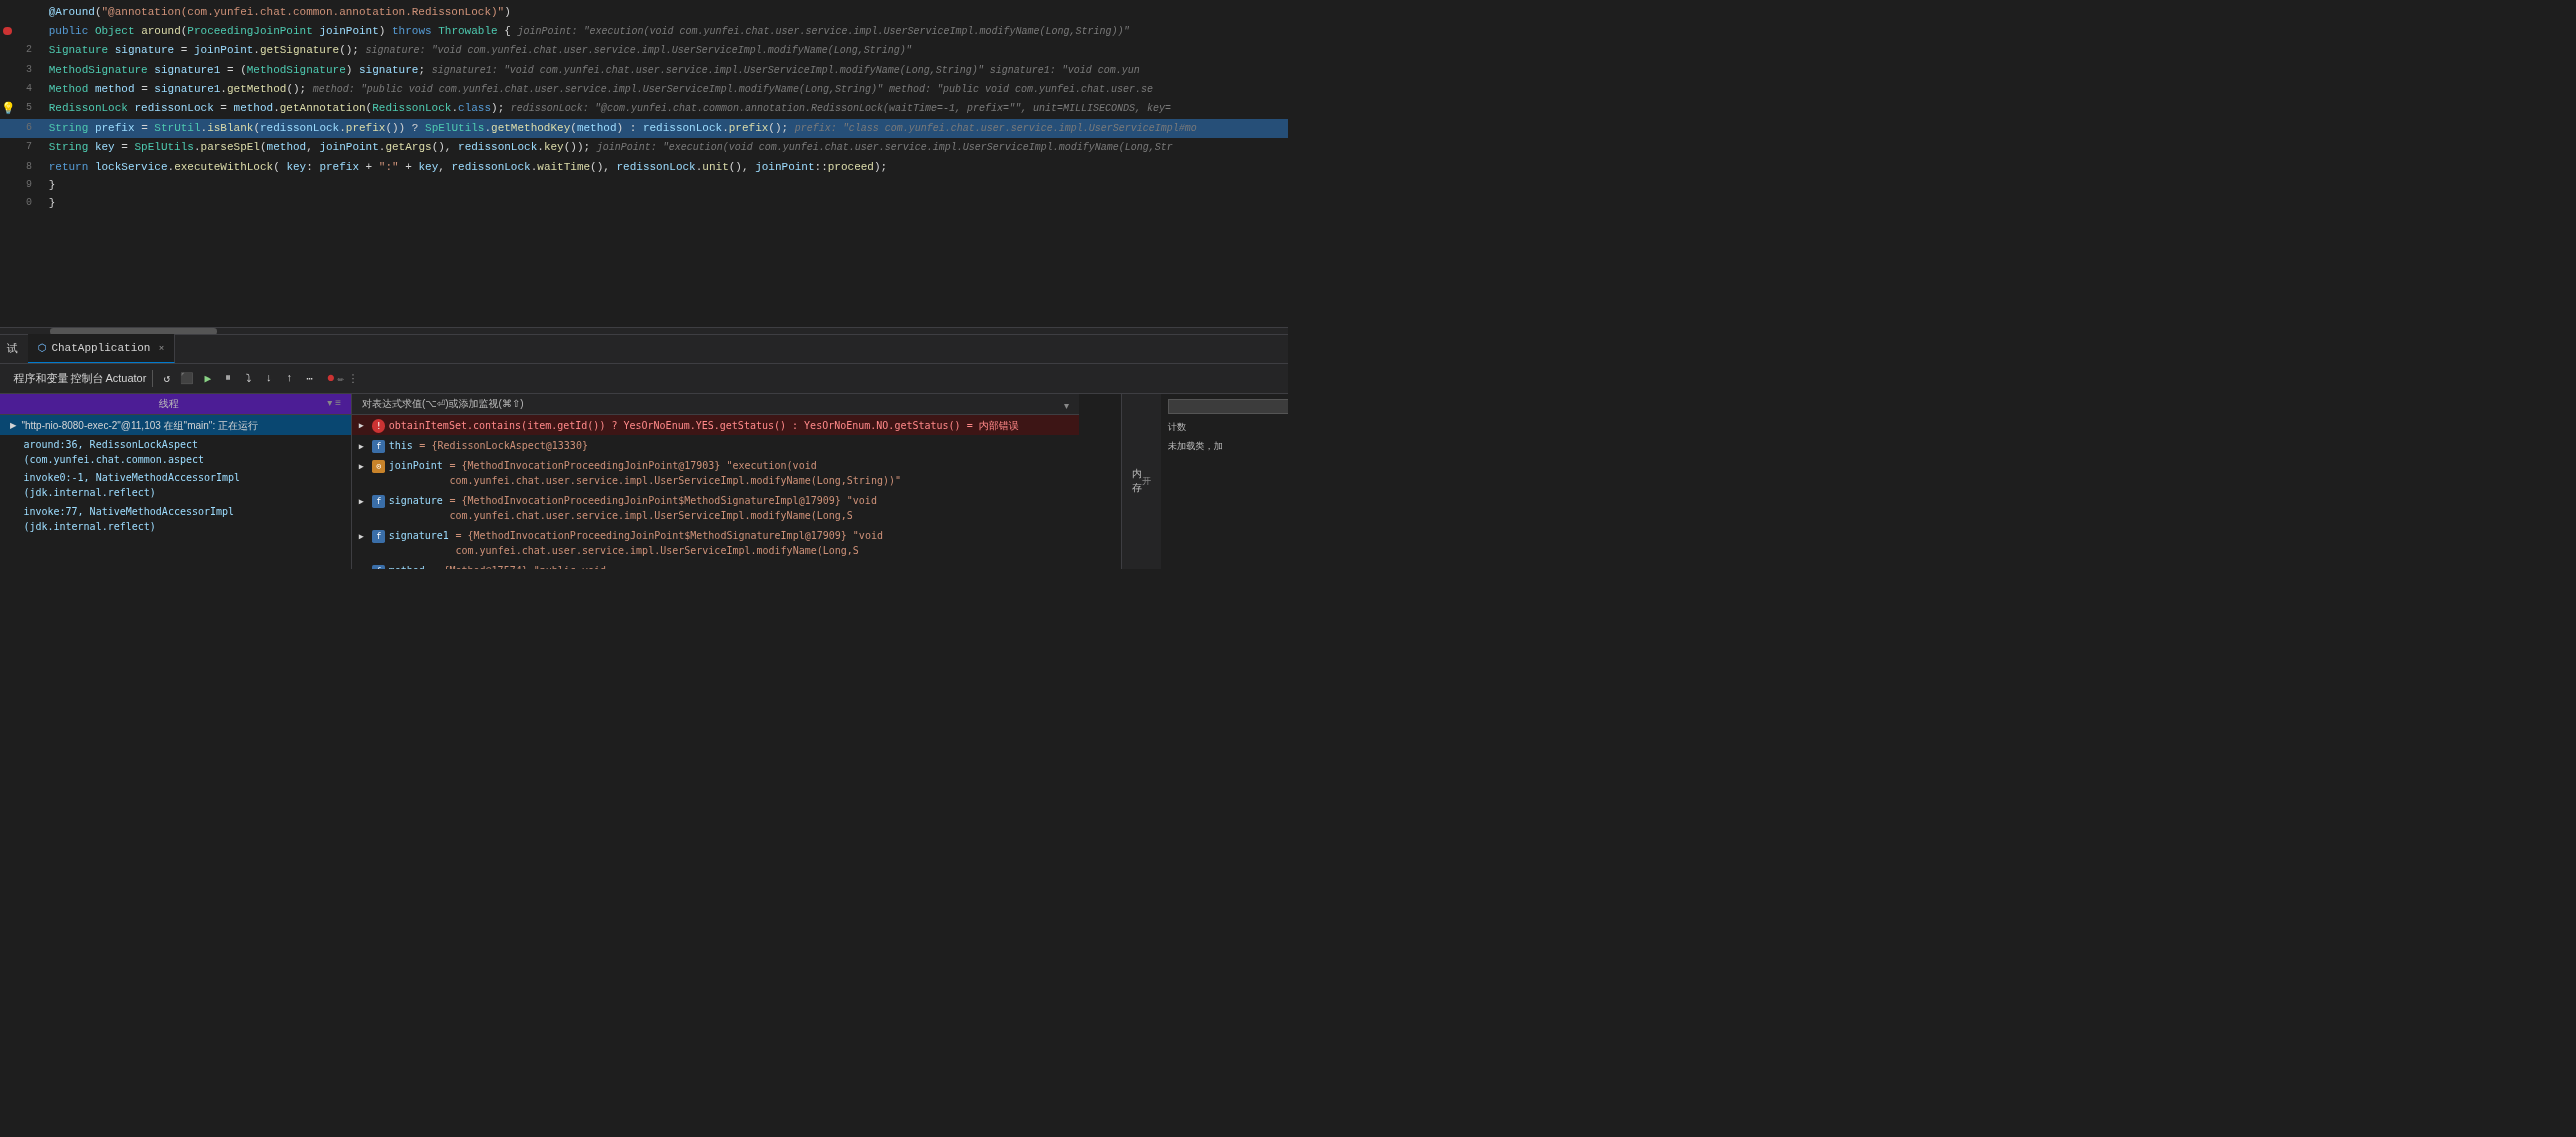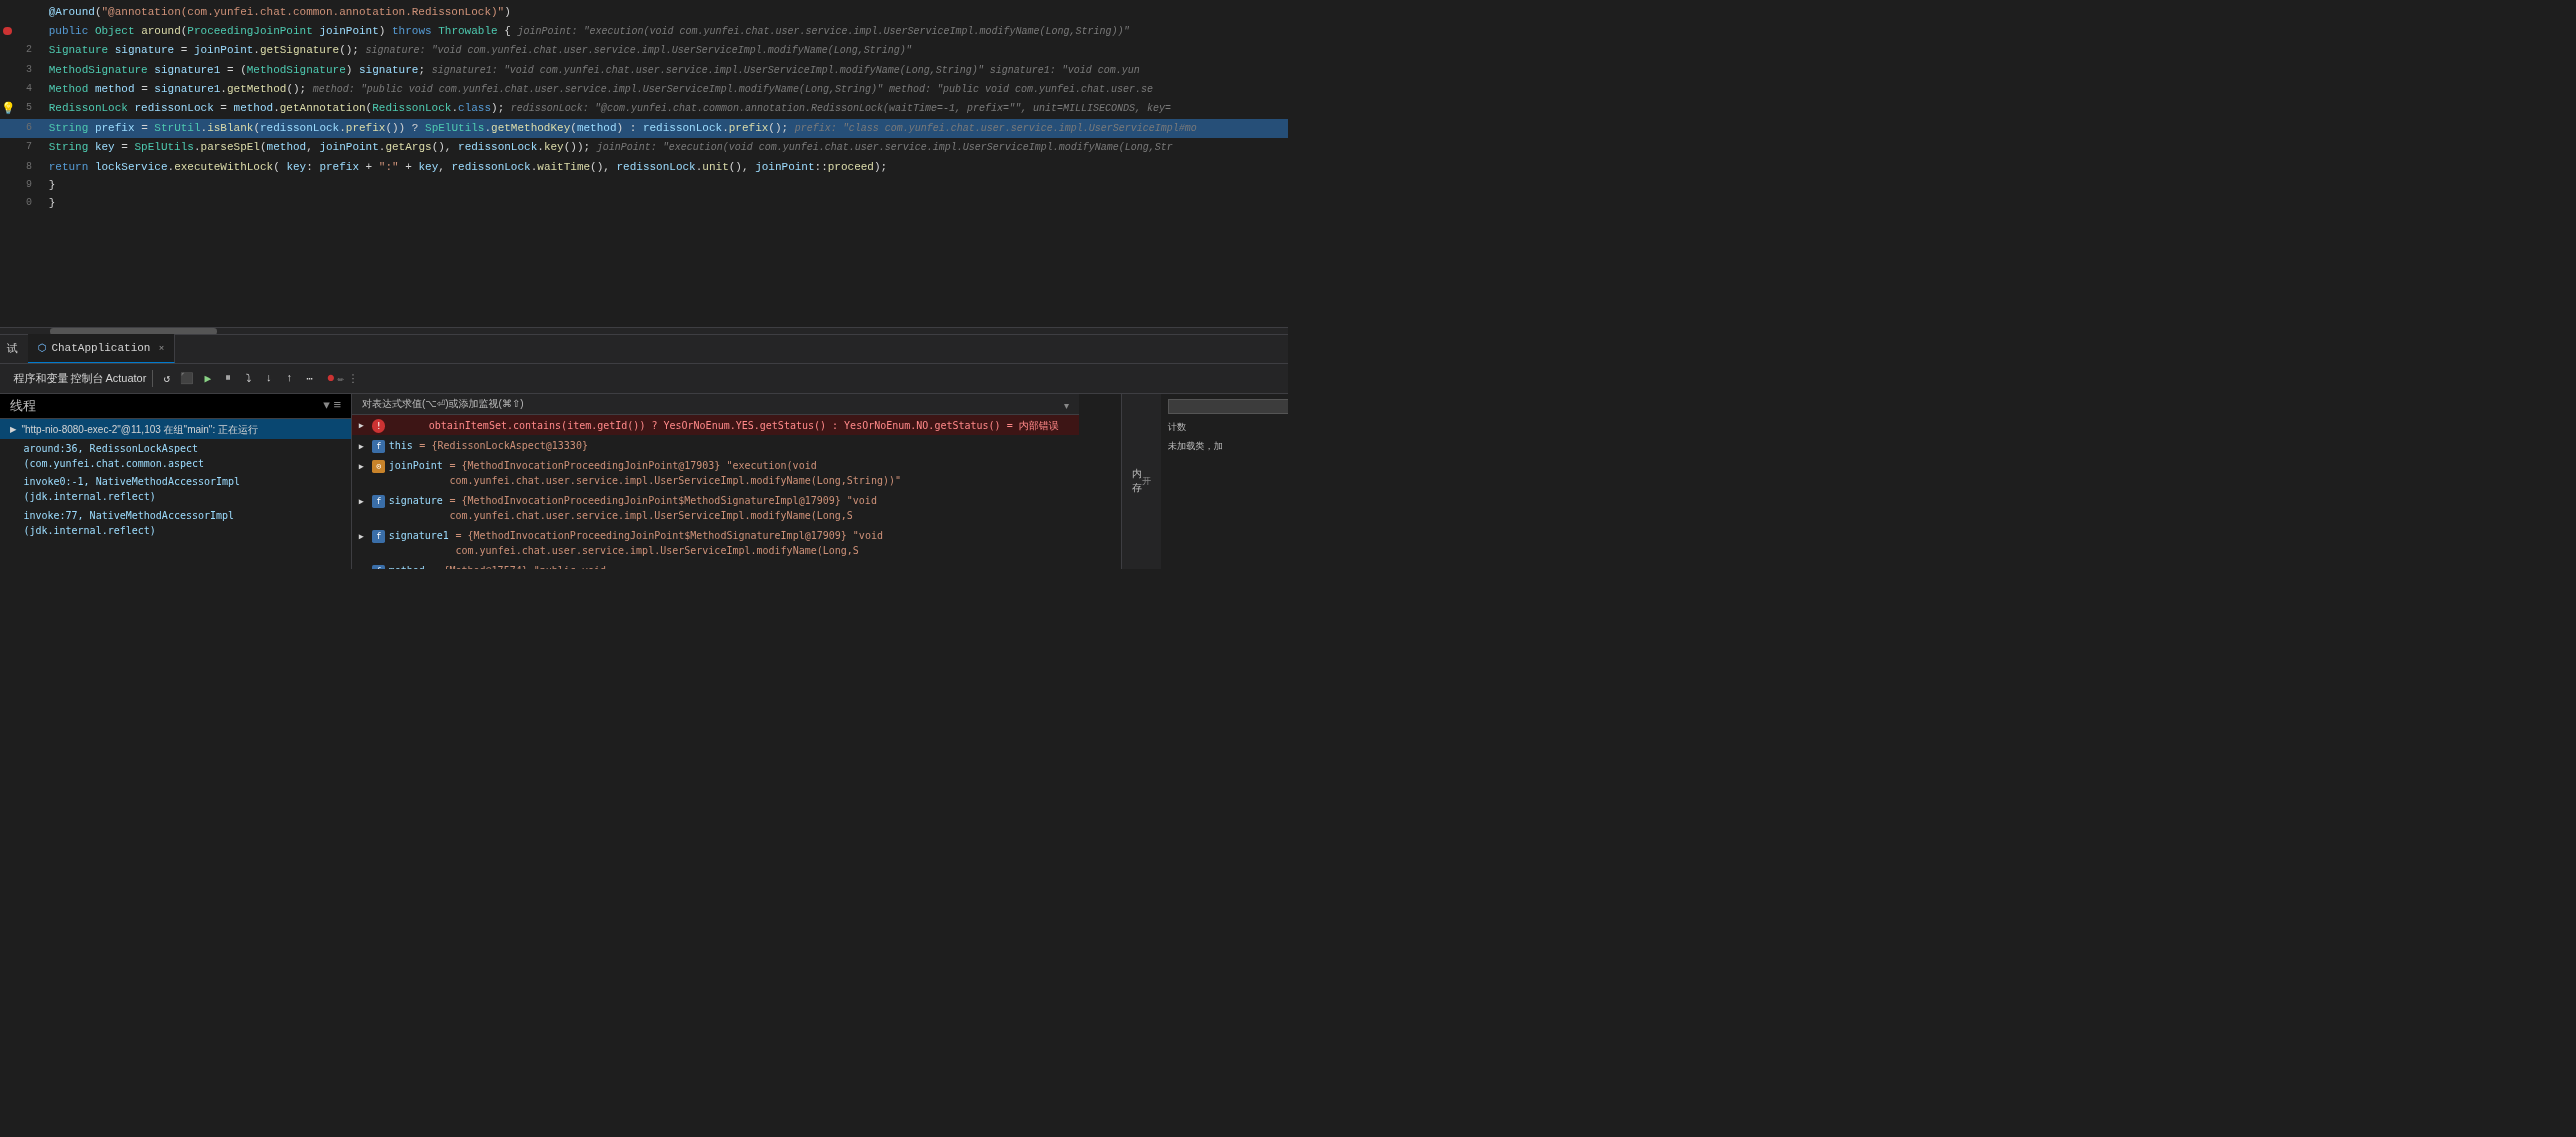--- a/index.html
+++ b/index.html
@@ -195,26 +195,27 @@
     .threads-panel {
       width: 352px;
       min-width: 352px;
       border-right: 0.8px solid #3e3e42;
       display: flex;
       flex-direction: column;
       overflow: hidden;
     }
 
     .panel-section-header {
-      background: #000000;
+      background: #4c1d95;
       padding: 3.3px 10px;
-      font-size: 13px;
+      font-size: 10px;
       color: #bbb;
       border-bottom: 0.8px solid #3e3e42;
       font-family: -apple-system, sans-serif;
+      text-align: center;
     }
 
     .thread-list {
       flex: 1;
       overflow-y: auto;
       font-size: 10px;
       font-family: -apple-system, sans-serif;
     }
 
     .thread-item {
@@ -311,21 +312,21 @@
 
     .watch-icon.error-icon {
       background: #cc3333;
       border-radius: 50%;
       font-size: 9.2px;
     }
 
     .watch-name { color: #9cdcfe; }
     .watch-eq { color: #d4d4d4; }
     .watch-val { color: #ce9178; }
-    .watch-val.error-val { color: #f88; margin-left: 40px; }
+    .watch-val.error-val { color: #f88; }
 
     
     .right-panel {
       width: 167px;
       border-left: 0.8px solid #3e3e42;
       display: flex;
       margin-left: 42px;
     }
 
     .right-panel-header {

